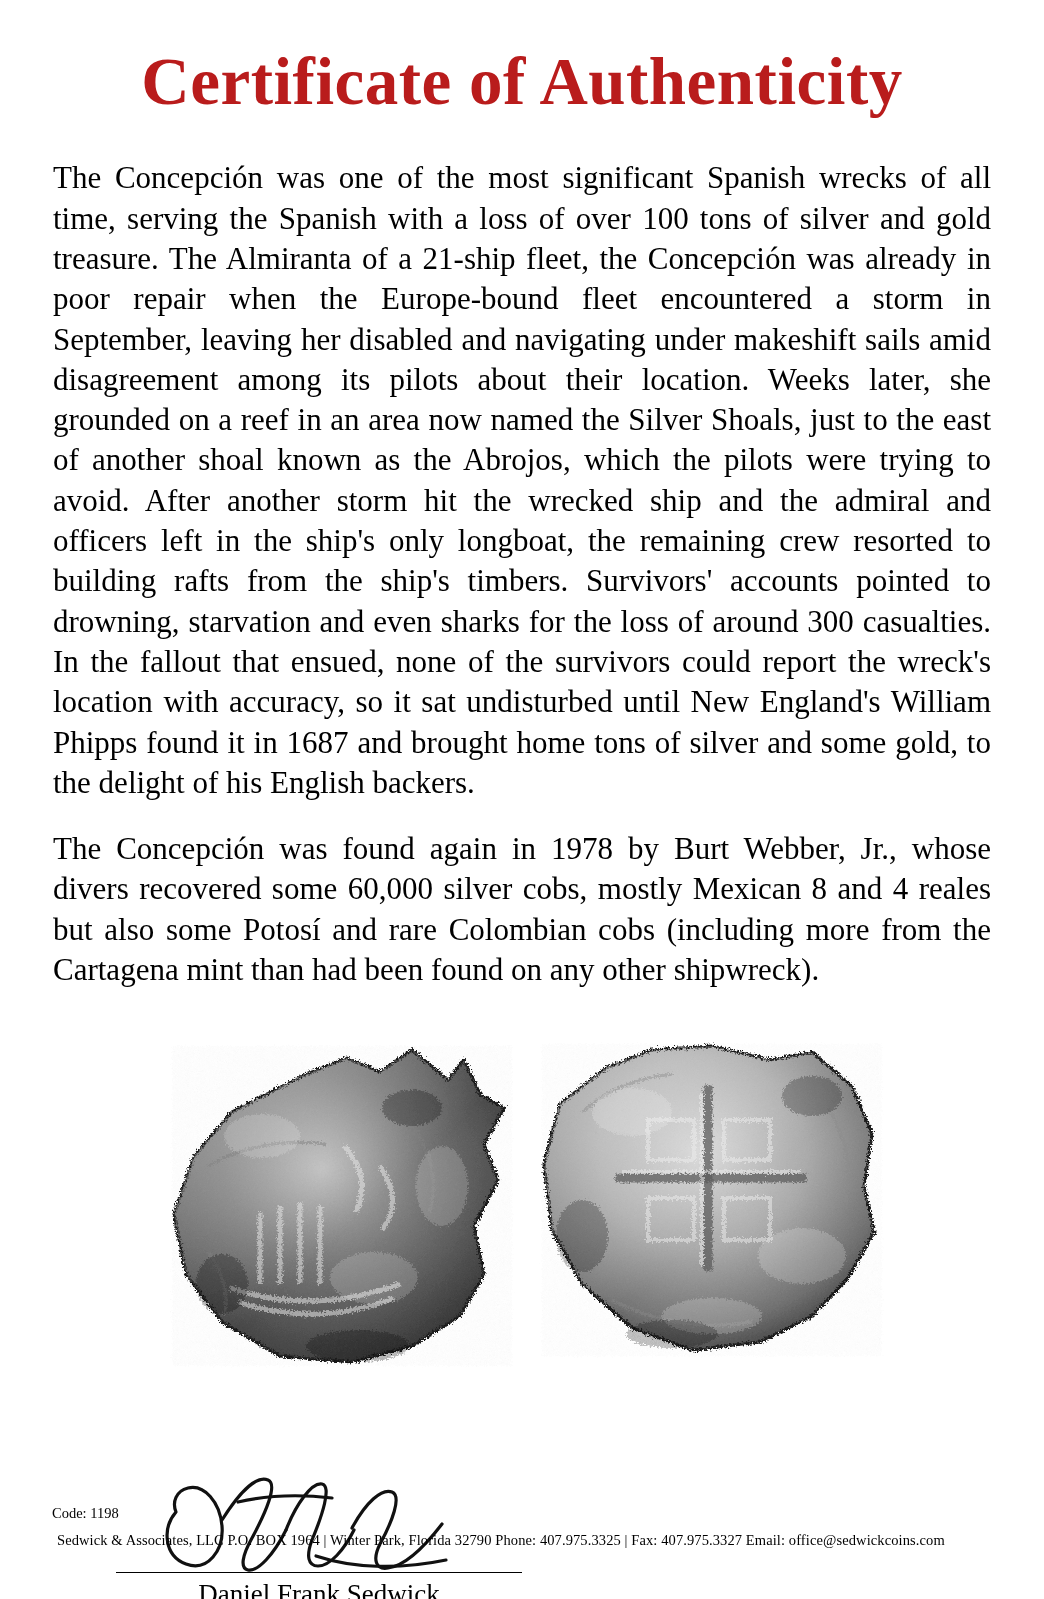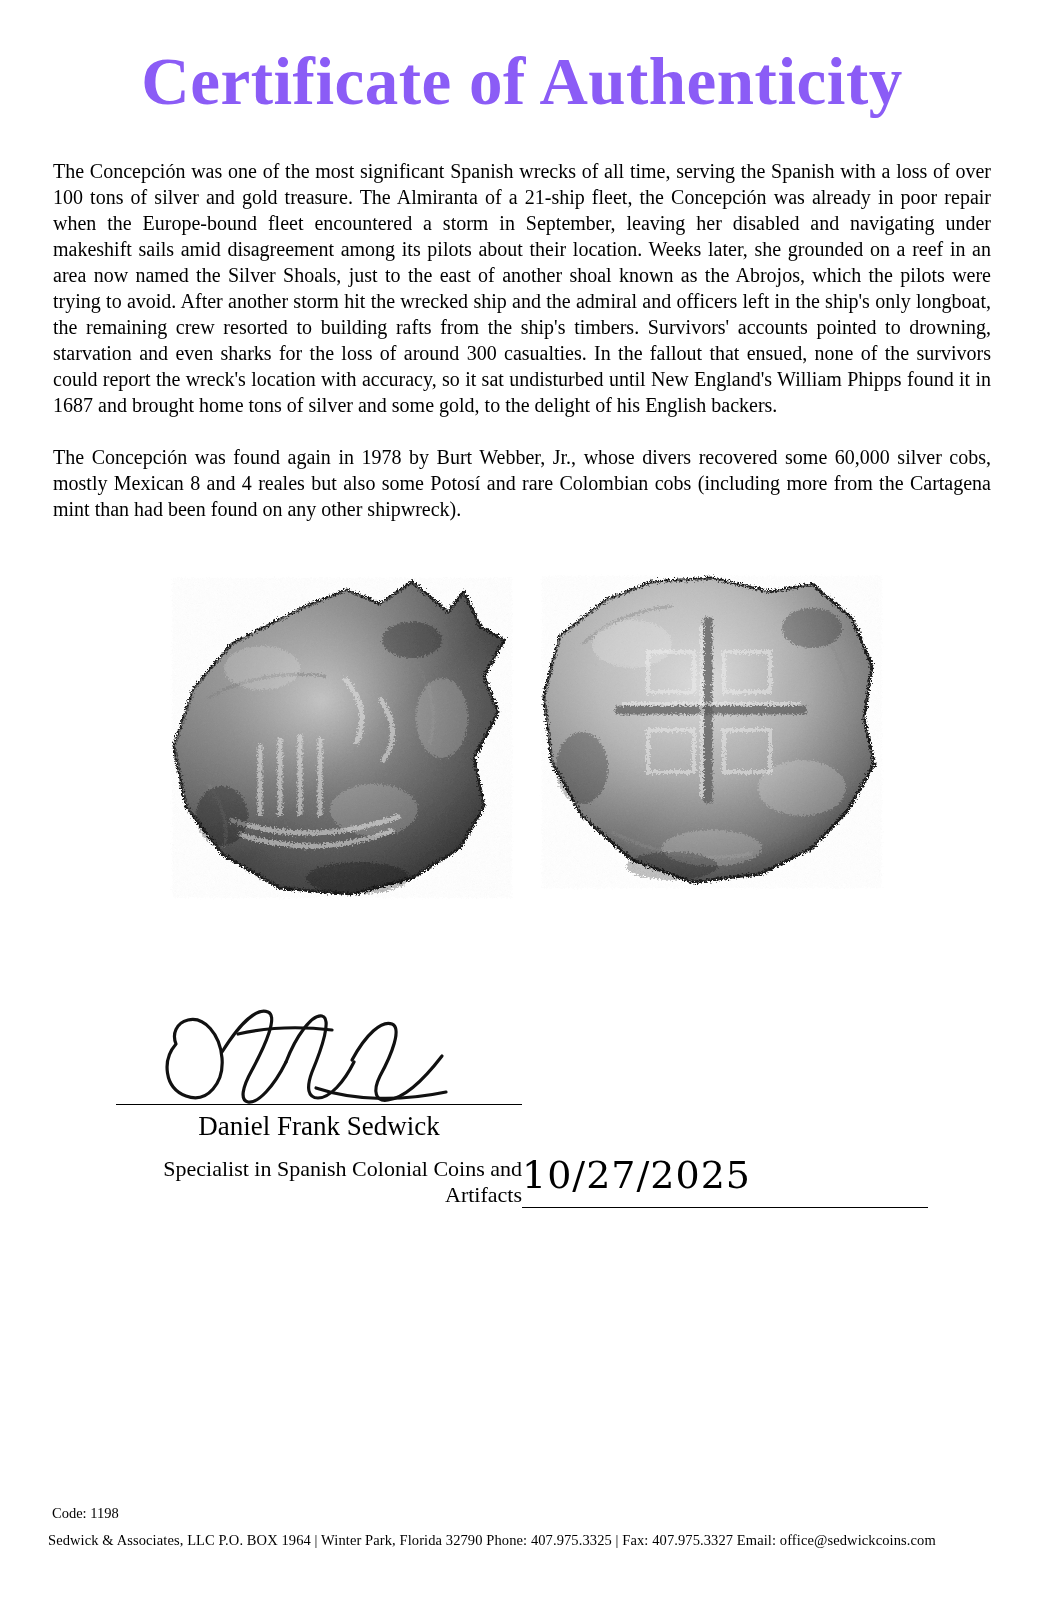--- a/index.html
+++ b/index.html
@@ -26,41 +26,41 @@
 
   
   .title {
     text-align: center;
     font-family: "Liberation Serif", serif;
     font-weight: bold;
     font-size: 67px;
     letter-spacing: 0.5px;
     line-height: 1.05;
     margin-top: 46px;
-    color: #8b5cf6;
+    color: #b91c1c;
   }
   .subtitle {
     text-align: center;
     font-family: "DejaVu Serif", serif;
     font-style: italic;
     font-weight: bold;
     font-size: 33px;
     letter-spacing: 0.6px;
     margin-top: 16px;
     color: #0a0a0a;
   }
 
   
   .body-block {
     margin-top: 42px;
     padding: 0 5px;
   }
   .para {
     text-align: justify;
-    font-size: 20px;
+    font-size: 31px;
     line-height: 1.3;
     margin: 0 0 26px 0;
     hyphens: none;
   }
   .para:last-child { margin-bottom: 4px; }
 
   
   .coins {
     position: relative;
     height: 430px;
@@ -121,21 +121,21 @@
 
   
   .footer {
     position: absolute;
     left: 48px;
     right: 48px;
     bottom: 50px;
     font-size: 14.5px;
   }
   .footer .code { margin-left: 4px; margin-bottom: 10px; }
-  .footer .addr { margin-left: 0; letter-spacing: 0.1px; }
+  .footer .addr { margin-left: 9px; letter-spacing: 0.1px; }
 </style>
 </head>
 <body>
 
 <div class="page">
 
   <div class="title">Certificate of Authenticity</div>
 
   <div class="body-block">
     <p class="para">The Concepción was one of the most significant Spanish wrecks of all time, serving the Spanish with a loss of over 100 tons of silver and gold treasure. The Almiranta of a 21-ship fleet, the Concepción was already in poor repair when the Europe-bound fleet encountered a storm in September, leaving her disabled and navigating under makeshift sails amid disagreement among its pilots about their location. Weeks later, she grounded on a reef in an area now named the Silver Shoals, just to the east of another shoal known as the Abrojos, which the pilots were trying to avoid. After another storm hit the wrecked ship and the admiral and officers left in the ship's only longboat, the remaining crew resorted to building rafts from the ship's timbers. Survivors' accounts pointed to drowning, starvation and even sharks for the loss of around 300 casualties. In the fallout that ensued, none of the survivors could report the wreck's location with accuracy, so it sat undisturbed until New England's William Phipps found it in 1687 and brought home tons of silver and some gold, to the delight of his English backers.</p>

